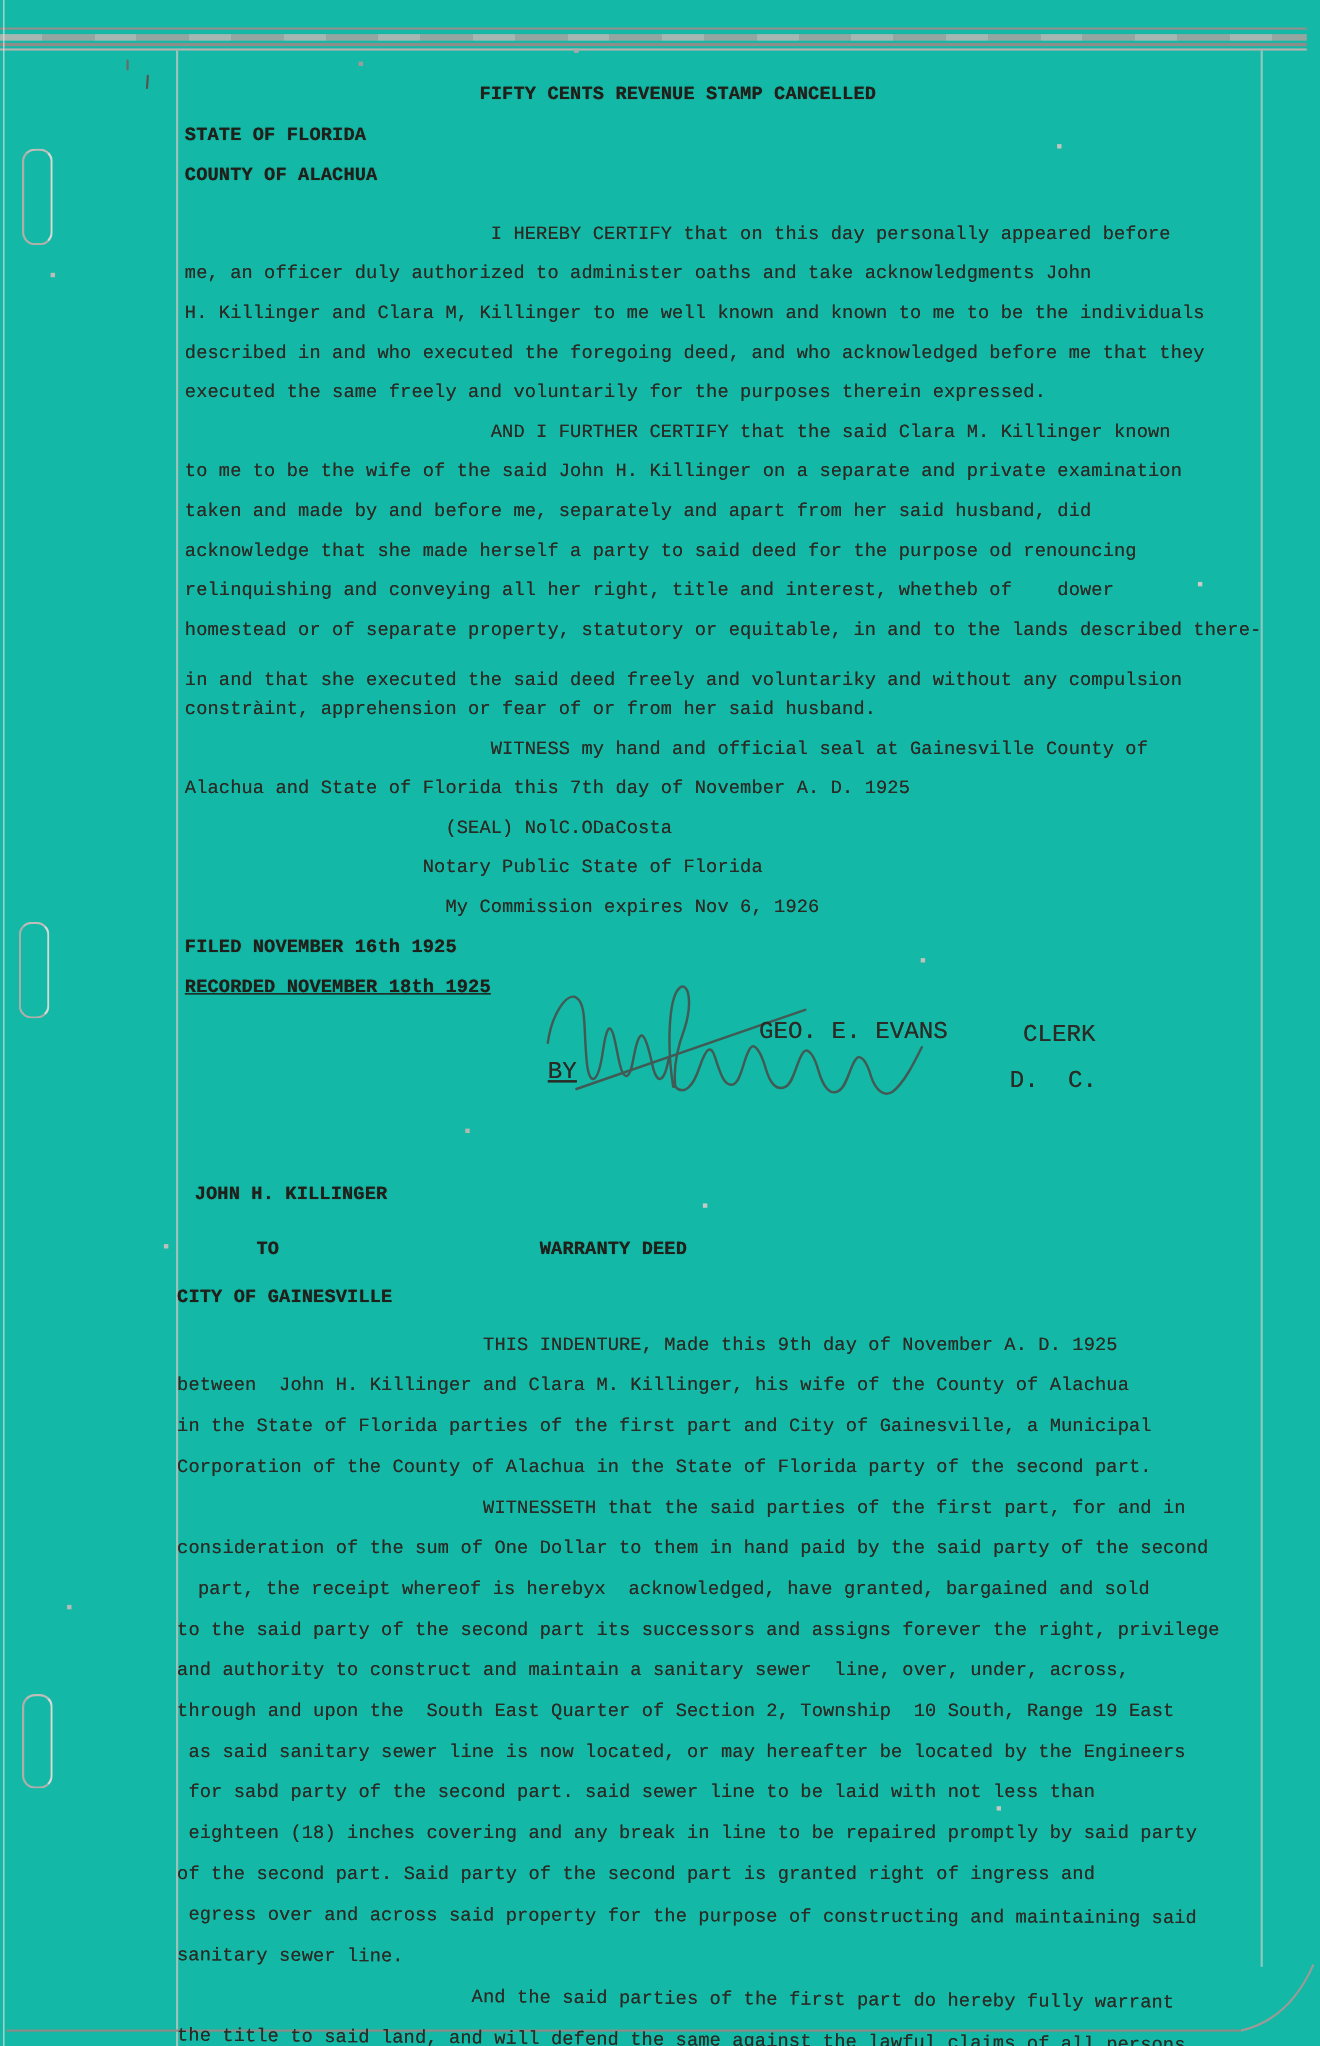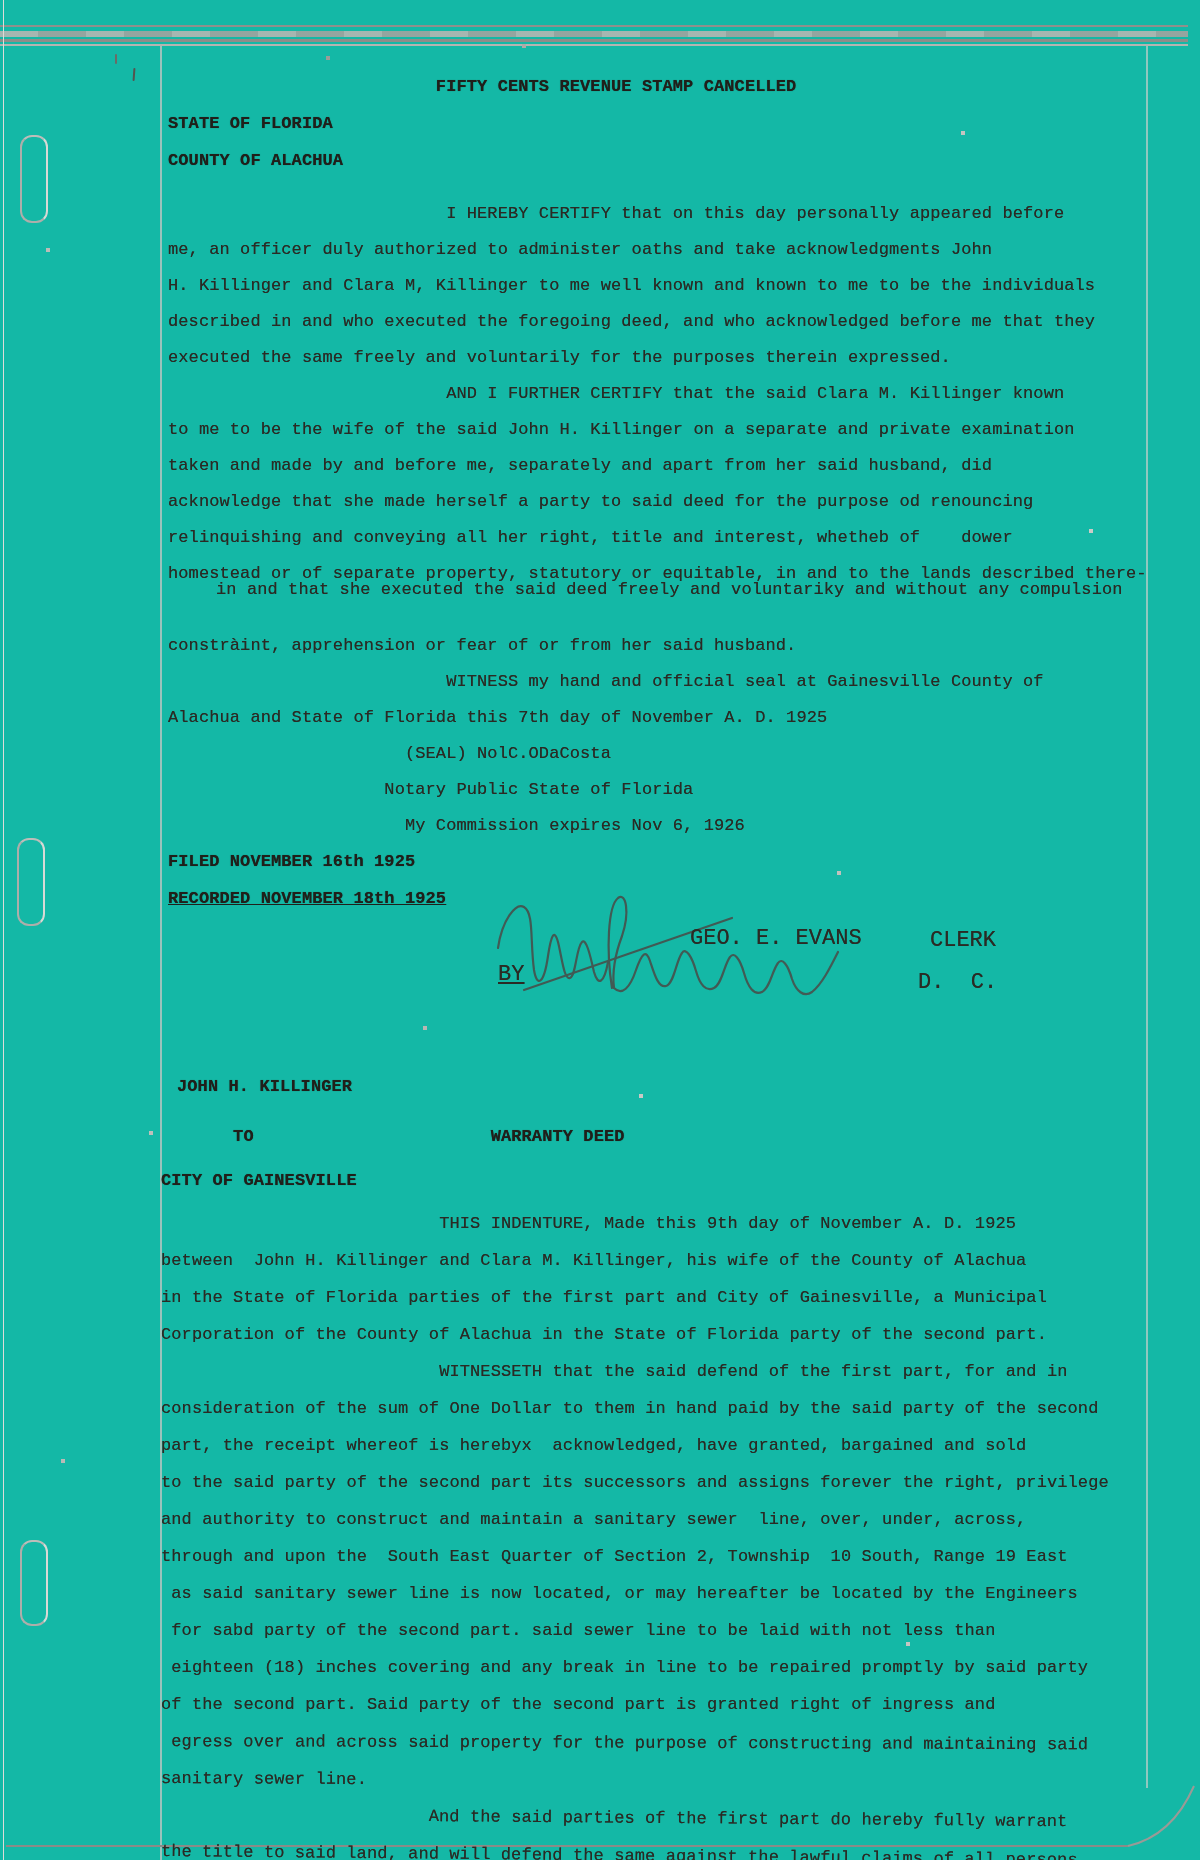--- a/index.html
+++ b/index.html
@@ -93,21 +93,21 @@
       <div class="tline" style="top: 241px;">me, an officer duly authorized to administer oaths and take acknowledgments John</div>
       <div class="tline" style="top: 277px;">H. Killinger and Clara M, Killinger to me well known and known to me to be the individuals</div>
       <div class="tline" style="top: 313px;">described in and who executed the foregoing deed, and who acknowledged before me that they</div>
       <div class="tline" style="top: 349px;">executed the same freely and voluntarily for the purposes therein expressed.</div>
       <div class="tline" style="top: 385px;">                           AND I FURTHER CERTIFY that the said Clara M. Killinger known</div>
       <div class="tline" style="top: 421px;">to me to be the wife of the said John H. Killinger on a separate and private examination</div>
       <div class="tline" style="top: 457px;">taken and made by and before me, separately and apart from her said husband, did</div>
       <div class="tline" style="top: 493px;">acknowledge that she made herself a party to said deed for the purpose od renouncing</div>
       <div class="tline" style="top: 529px;">relinquishing and conveying all her right, title and interest, whetheb of    dower</div>
       <div class="tline" style="top: 565px;">homestead or of separate property, statutory or equitable, in and to the lands described there-</div>
-      <div class="tline" style="top: 581px; margin-left: 48px;">in and that she executed the said deed freely and voluntariky and without any compulsion</div>
+      <div class="tline" style="top: 611px;">in and that she executed the said deed freely and voluntariky and without any compulsion</div>
       <div class="tline" style="top: 637px;">constràint, apprehension or fear of or from her said husband.</div>
       <div class="tline" style="top: 673px;">                           WITNESS my hand and official seal at Gainesville County of</div>
       <div class="tline" style="top: 709px;">Alachua and State of Florida this 7th day of November A. D. 1925</div>
       <div class="tline" style="top: 745px;">                       (SEAL) NolC.ODaCosta</div>
       <div class="tline" style="top: 781px;">                     Notary Public State of Florida</div>
       <div class="tline" style="top: 817px;">                       My Commission expires Nov 6, 1926</div>
       <div class="tline heavy" style="top: 853px;">FILED NOVEMBER 16th 1925</div>
       <div class="tline heavy" style="top: 890px; text-decoration: underline;">RECORDED NOVEMBER 18th 1925</div>
     </div>
 
@@ -127,23 +127,23 @@
   </div>
 
   <div id="doc2" class="docblock">
       <div class="tline heavy" style="top: 1078px; margin-left: 16px;">JOHN H. KILLINGER</div>
       <div class="tline heavy" style="top: 1128px;">       TO                       WARRANTY DEED</div>
       <div class="tline heavy" style="top: 1172px;">CITY OF GAINESVILLE</div>
       <div class="tline" style="top: 1215px;">                           THIS INDENTURE, Made this 9th day of November A. D. 1925</div>
       <div class="tline" style="top: 1252px;">between  John H. Killinger and Clara M. Killinger, his wife of the County of Alachua</div>
       <div class="tline" style="top: 1289px;">in the State of Florida parties of the first part and City of Gainesville, a Municipal</div>
       <div class="tline" style="top: 1326px;">Corporation of the County of Alachua in the State of Florida party of the second part.</div>
-      <div class="tline" style="top: 1363px;">                           WITNESSETH that the said defend of the first part, for and in</div>
+      <div class="tline" style="top: 1363px;">                           WITNESSETH that the said parties of the first part, for and in</div>
       <div class="tline" style="top: 1400px;">consideration of the sum of One Dollar to them in hand paid by the said party of the second</div>
-      <div class="tline" style="top: 1437px;">part, the receipt whereof is herebyx  acknowledged, have granted, bargained and sold</div>
+      <div class="tline" style="top: 1437px; margin-left: 19px;">part, the receipt whereof is herebyx  acknowledged, have granted, bargained and sold</div>
       <div class="tline" style="top: 1474px;">to the said party of the second part its successors and assigns forever the right, privilege</div>
       <div class="tline" style="top: 1511px;">and authority to construct and maintain a sanitary sewer  line, over, under, across,</div>
       <div class="tline" style="top: 1548px;">through and upon the  South East Quarter of Section 2, Township  10 South, Range 19 East</div>
       <div class="tline" style="top: 1585px;"> as said sanitary sewer line is now located, or may hereafter be located by the Engineers</div>
       <div class="tline" style="top: 1622px;"> for sabd party of the second part. said sewer line to be laid with not less than</div>
       <div class="tline" style="top: 1659px;"> eighteen (18) inches covering and any break in line to be repaired promptly by said party</div>
       <div class="tline" style="top: 1696px;">of the second part. Said party of the second part is granted right of ingress and</div>
       <div class="tline" style="top: 1733px; transform: rotate(0.2deg);"> egress over and across said property for the purpose of constructing and maintaining said</div>
       <div class="tline" style="top: 1770px; transform: rotate(0.3deg);">sanitary sewer line.</div>
       <div class="tline" style="top: 1806px; transform: rotate(0.45deg);">                          And the said parties of the first part do hereby fully warrant</div>

